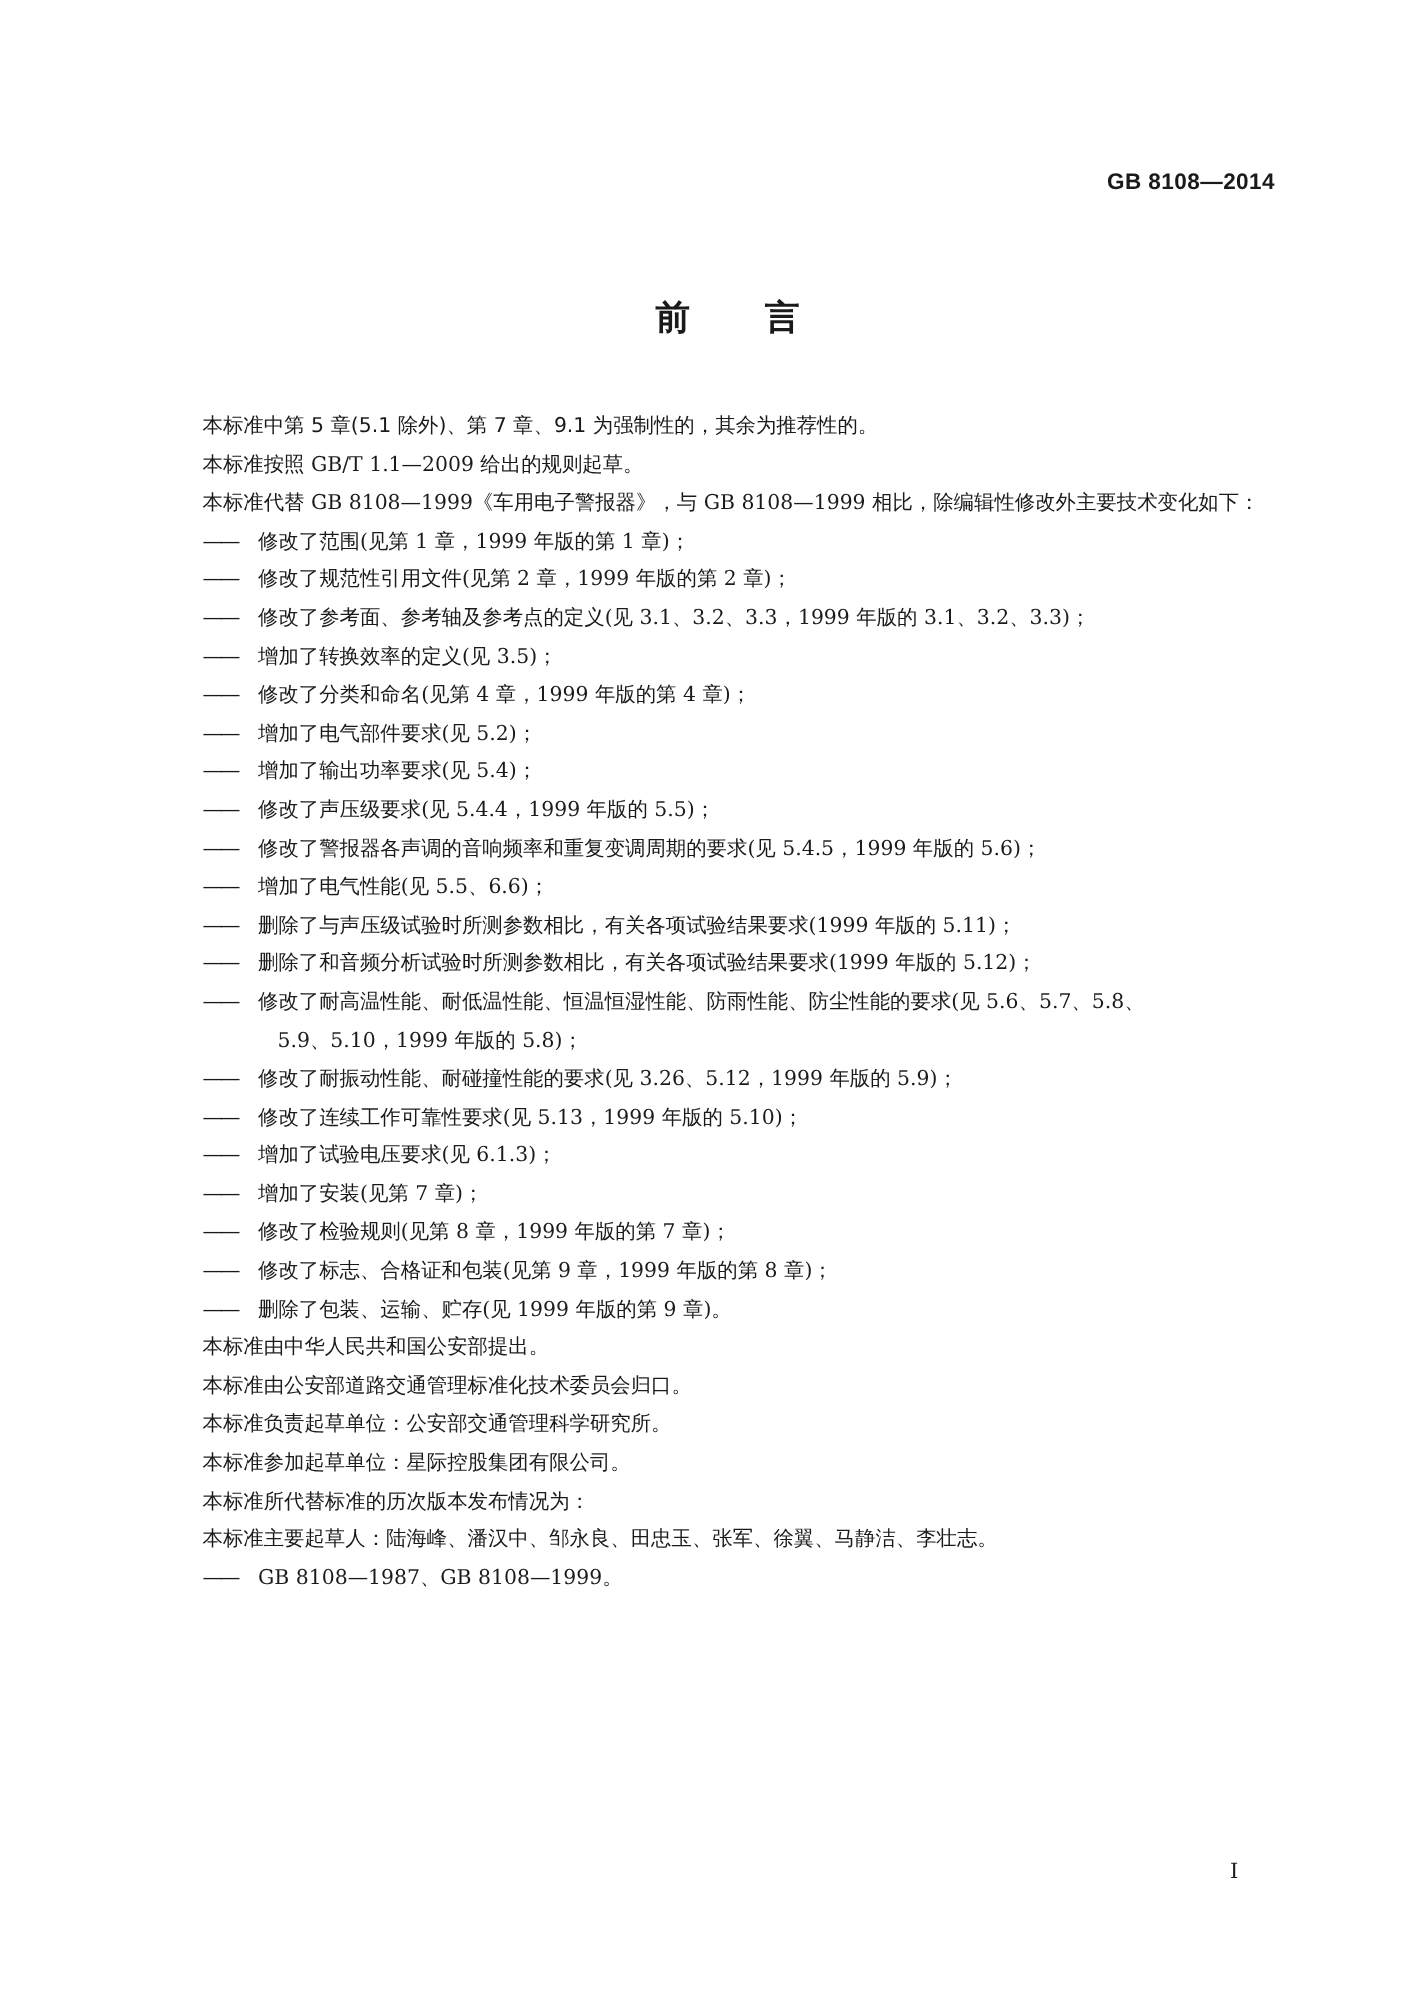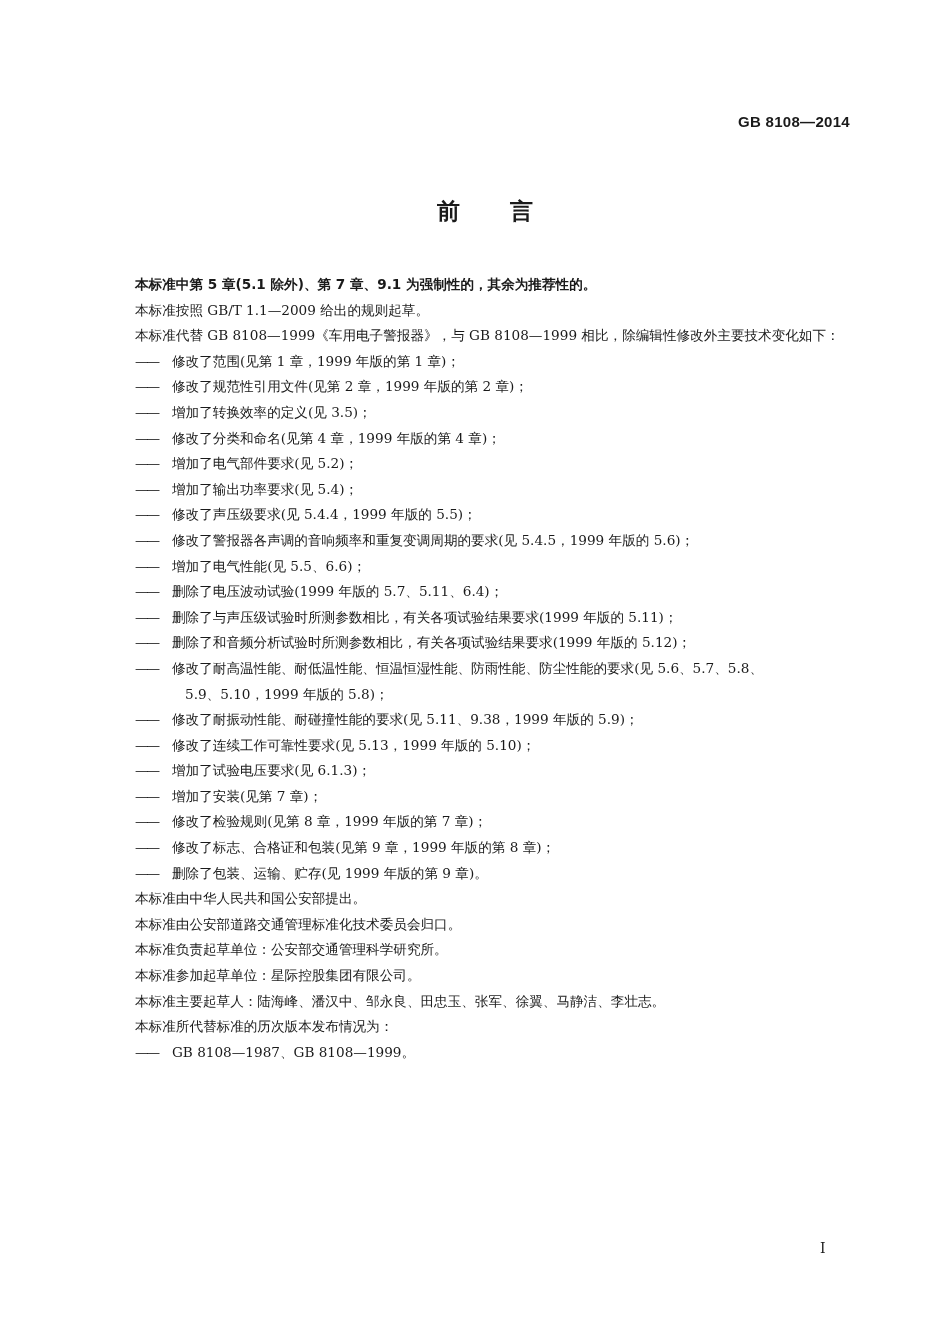--- a/index.html
+++ b/index.html
@@ -5,63 +5,63 @@
   html, body { margin: 0; padding: 0; background: #ffffff; }
   body { width: 950px; height: 1343px; position: relative; overflow: hidden;
          font-family: "DejaVu Serif", "Liberation Serif", serif; color: #1a1a1a; }
   .std-code { position: absolute; top: 113px; right: 100px; font-family: "Liberation Sans", "DejaVu Sans", sans-serif;
               font-size: 15px; font-weight: bold; letter-spacing: 0.3px; text-align: center; }
   .title { position: absolute; top: 196px; left: 0; width: 950px; text-align: center;
            font-family: "DejaVu Sans", sans-serif; font-size: 23px; font-weight: bold; letter-spacing: 50px;
            text-indent: 50px; margin-left: 10px; }
   .body { position: absolute; top: 272px; left: 107px; width: 745px; font-size: 13.6px; line-height: 25.6px; }
   .p { text-indent: 28px; white-space: nowrap; }
-  .p.bold { font-weight: bold; font-family: "DejaVu Sans", sans-serif; }
+  .p.bold { font-weight: normal; font-family: "DejaVu Sans", sans-serif; }
   .p.wrap { white-space: normal; }
   .item { padding-left: 28px; white-space: nowrap; }
   .item .cont { display: block; padding-left: 50px; }
   .dash { display: inline-block; width: 37px; letter-spacing: -2px; }
   .page-num { position: absolute; top: 1240px; left: 820px; font-size: 14px; }
 </style>
 </head>
 <body>
 
 <div class="std-code">GB 8108—2014</div>
 <div class="title">前言</div>
 
 <div class="body">
   <div class="p bold">本标准中第 5 章(5.1 除外)、第 7 章、9.1 为强制性的，其余为推荐性的。</div>
   <div class="p">本标准按照 GB/T 1.1—2009 给出的规则起草。</div>
   <div class="p wrap">本标准代替 GB 8108—1999《车用电子警报器》，与 GB 8108—1999 相比，除编辑性修改外主要技术变化如下：</div>
 
   <div>
     <div class="item"><span class="dash">——</span><span>修改了范围(见第 1 章，1999 年版的第 1 章)；</span></div>
     <div class="item"><span class="dash">——</span><span>修改了规范性引用文件(见第 2 章，1999 年版的第 2 章)；</span></div>
+    <div class="item"><span class="dash">——</span><span>修改了参考面、参考轴及参考点的定义(见 3.1、3.2、3.3，1999 年版的 3.1、3.2、3.3)；</span></div>
     <div class="item"><span class="dash">——</span><span>增加了转换效率的定义(见 3.5)；</span></div>
     <div class="item"><span class="dash">——</span><span>修改了分类和命名(见第 4 章，1999 年版的第 4 章)；</span></div>
     <div class="item"><span class="dash">——</span><span>增加了电气部件要求(见 5.2)；</span></div>
     <div class="item"><span class="dash">——</span><span>增加了输出功率要求(见 5.4)；</span></div>
     <div class="item"><span class="dash">——</span><span>修改了声压级要求(见 5.4.4，1999 年版的 5.5)；</span></div>
     <div class="item"><span class="dash">——</span><span>修改了警报器各声调的音响频率和重复变调周期的要求(见 5.4.5，1999 年版的 5.6)；</span></div>
     <div class="item"><span class="dash">——</span><span>增加了电气性能(见 5.5、6.6)；</span></div>
-    <div class="item"><span class="dash">——</span><span>删除了电压波动试验(1999 年版的 5.7、5.11、6.4)；</span></div>
     <div class="item"><span class="dash">——</span><span>删除了与声压级试验时所测参数相比，有关各项试验结果要求(1999 年版的 5.11)；</span></div>
     <div class="item"><span class="dash">——</span><span>删除了和音频分析试验时所测参数相比，有关各项试验结果要求(1999 年版的 5.12)；</span></div>
     <div class="item"><span class="dash">——</span><span>修改了耐高温性能、耐低温性能、恒温恒湿性能、防雨性能、防尘性能的要求(见 5.6、5.7、5.8、</span><span class="cont">5.9、5.10，1999 年版的 5.8)；</span></div>
-    <div class="item"><span class="dash">——</span><span>修改了耐振动性能、耐碰撞性能的要求(见 5.11、9.38，1999 年版的 5.9)；</span></div>
+    <div class="item"><span class="dash">——</span><span>修改了耐振动性能、耐碰撞性能的要求(见 3.26、5.12，1999 年版的 5.9)；</span></div>
     <div class="item"><span class="dash">——</span><span>修改了连续工作可靠性要求(见 5.13，1999 年版的 5.10)；</span></div>
     <div class="item"><span class="dash">——</span><span>增加了试验电压要求(见 6.1.3)；</span></div>
     <div class="item"><span class="dash">——</span><span>增加了安装(见第 7 章)；</span></div>
     <div class="item"><span class="dash">——</span><span>修改了检验规则(见第 8 章，1999 年版的第 7 章)；</span></div>
     <div class="item"><span class="dash">——</span><span>修改了标志、合格证和包装(见第 9 章，1999 年版的第 8 章)；</span></div>
     <div class="item"><span class="dash">——</span><span>删除了包装、运输、贮存(见 1999 年版的第 9 章)。</span></div>
   </div>
 
   <div class="p">本标准由中华人民共和国公安部提出。</div>
   <div class="p">本标准由公安部道路交通管理标准化技术委员会归口。</div>
   <div class="p">本标准负责起草单位：公安部交通管理科学研究所。</div>
   <div class="p">本标准参加起草单位：星际控股集团有限公司。</div>
+  <div class="p">本标准所代替标准的历次版本发布情况为：</div>
   <div class="p">本标准主要起草人：陆海峰、潘汉中、邹永良、田忠玉、张军、徐翼、马静洁、李壮志。</div>
-  <div class="p">本标准所代替标准的历次版本发布情况为：</div>
   <div class="item"><span class="dash">——</span><span>GB 8108—1987、GB 8108—1999。</span></div>
 </div>
 
 <div class="page-num">I</div>
 
 </body></html>

